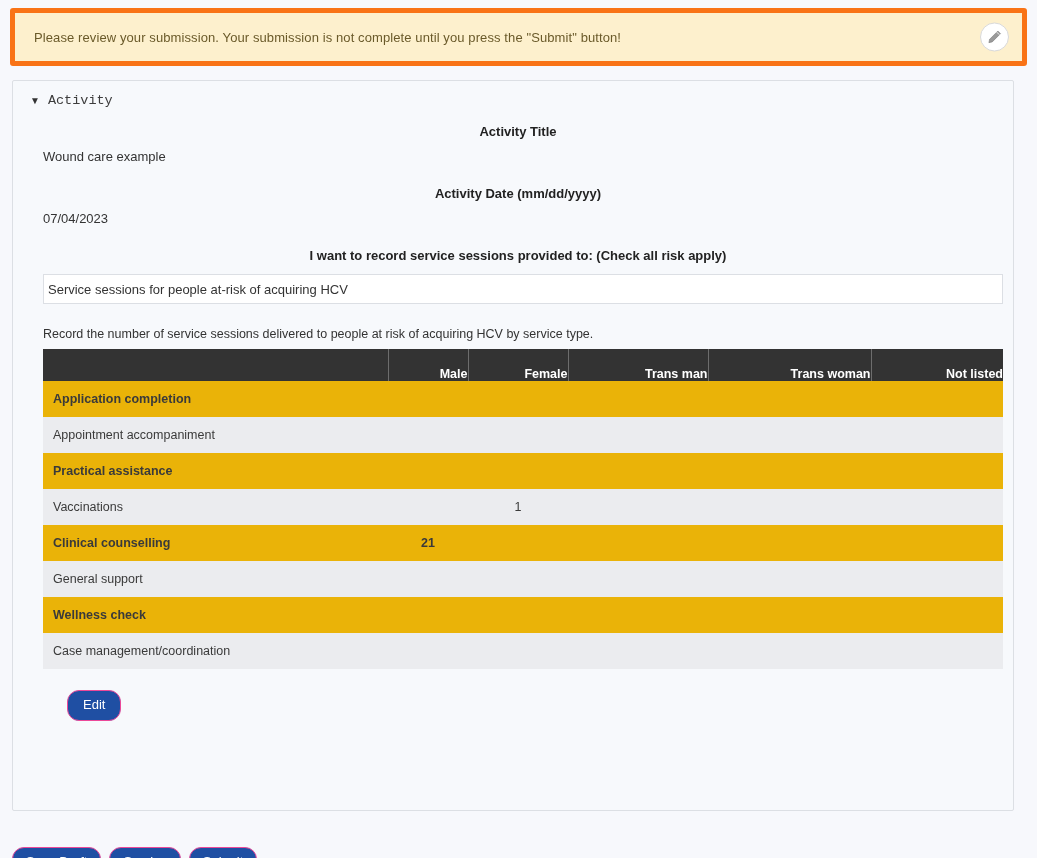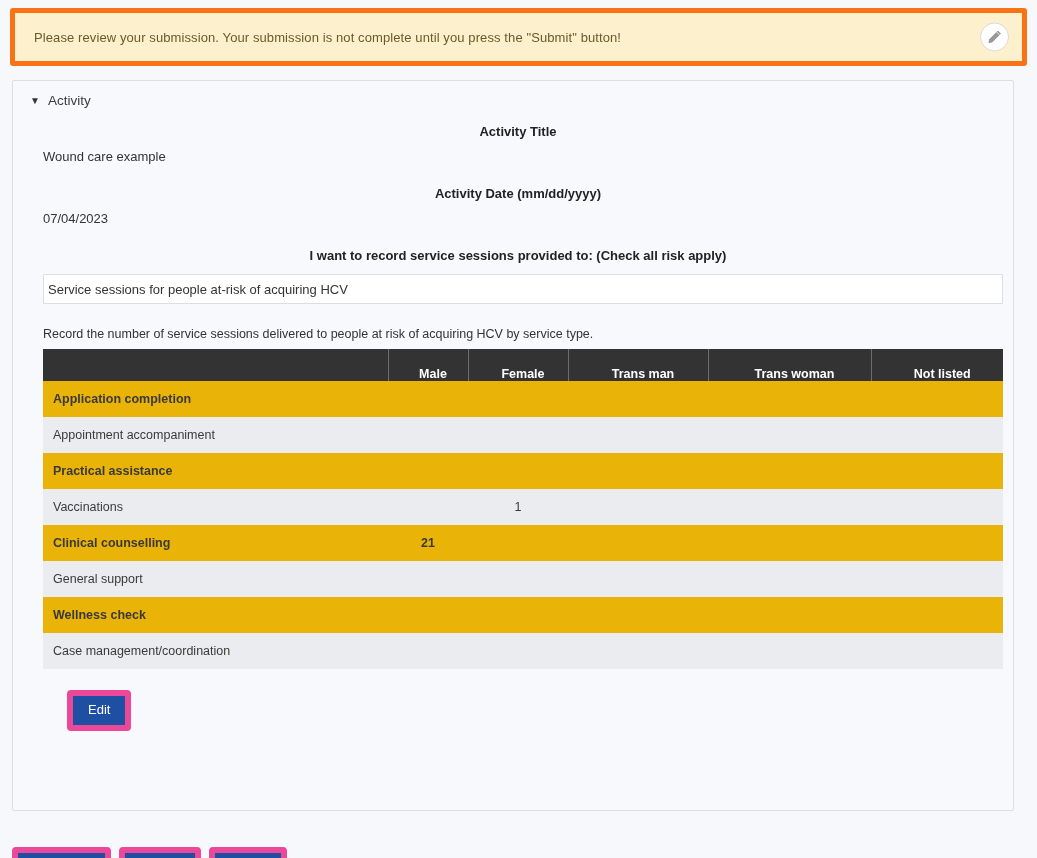--- a/index.html
+++ b/index.html
@@ -72,20 +72,21 @@
   }
   .caret {
     font-size: 10px;
     line-height: 1;
     color: #333;
     display: inline-block;
   }
   .panel-title {
     font-size: 13.5px;
     color: #3d3d3d;
+    font-family: Liberation Mono, monospace;
   }
 
   .panel-body {
     padding: 16px 20px 0 20px;
   }
 
   .field-label {
     font-size: 13px;
     font-weight: bold;
     color: #222;
@@ -125,21 +126,21 @@
     margin-left: 10px;
     width: 960px;
     border-collapse: collapse;
     table-layout: fixed;
   }
   table.svc-table thead th {
     background: #333333;
     color: #ffffff;
     font-size: 12.5px;
     font-weight: bold;
-    text-align: center;
+    text-align: right;
     height: 32px;
     padding: 17px 0 0 10px;
     border-right: 1px solid #6d6d6d;
     box-sizing: border-box;
   }
   table.svc-table thead th:last-child { border-right: none; }
   table.svc-table thead th.col-service { padding-left: 0; }
 
   table.svc-table tbody td {
     height: 36px;
@@ -153,22 +154,22 @@
   table.svc-table tbody tr.even td { background: #eab308; font-weight: bold; }
   table.svc-table tbody td.num {
     text-align: center;
     padding-left: 0;
   }
 
   
   .btn {
     background: #1f4fa3;
     color: #ffffff;
-    border: 6px solid #ec4899;
-    border-radius: 4px;
+    border: 1px solid #ec4899;
+    border-radius: 12px;
     font-family: "Liberation Sans", sans-serif;
     font-size: 13px;
     padding: 7px 13px;
     cursor: pointer;
     line-height: 1.15;
   }
   .edit-btn-wrap {
     margin: 21px 0 0 34px;
   }
   .edit-btn { padding: 7px 15px; }

